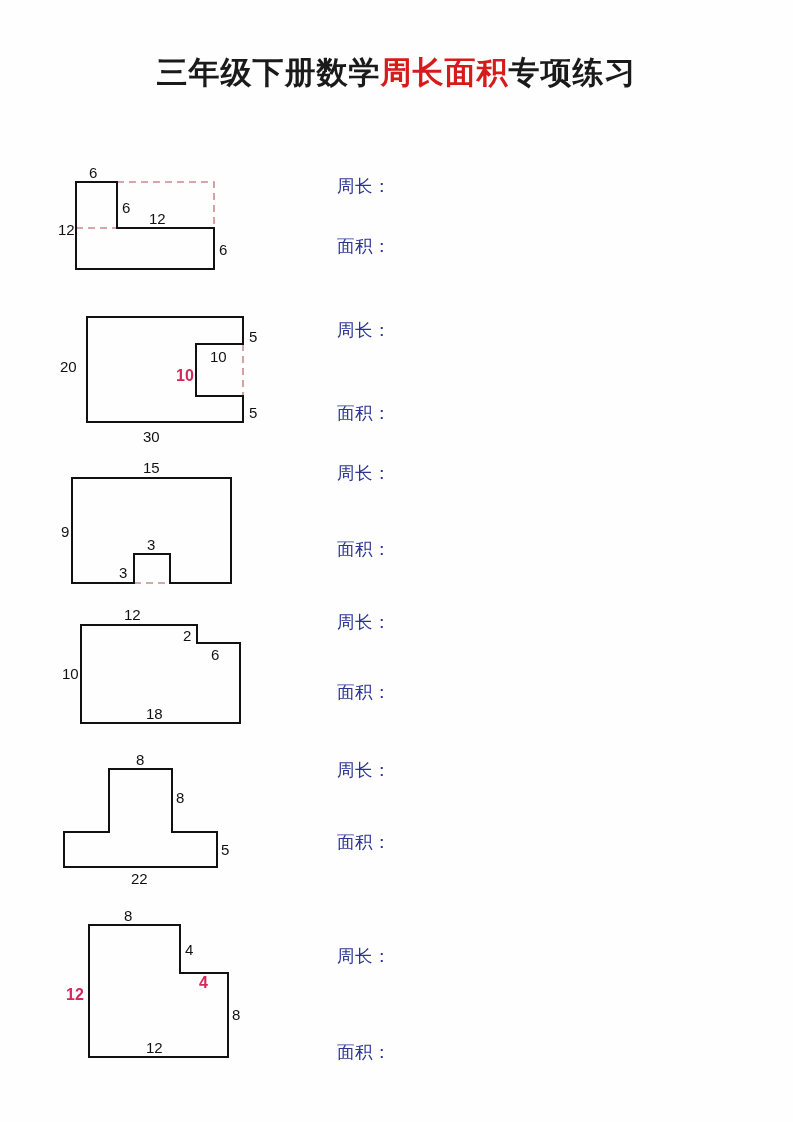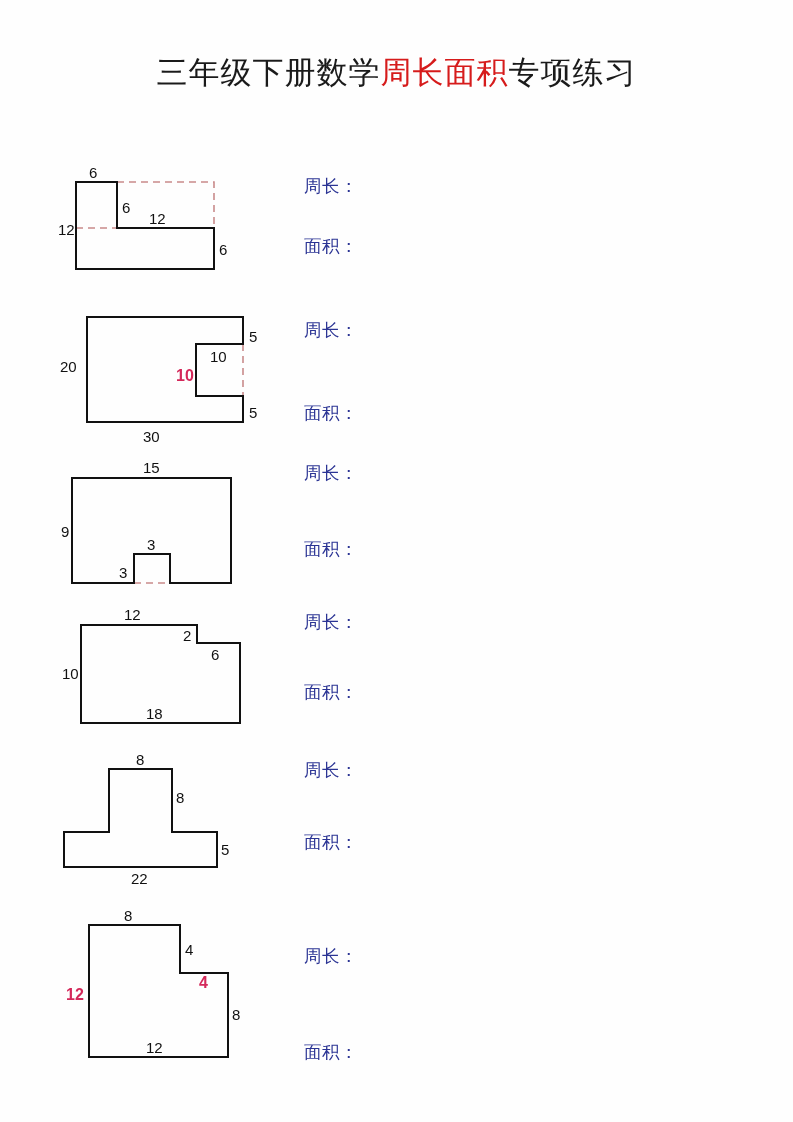--- a/index.html
+++ b/index.html
@@ -22,21 +22,21 @@
   }
 
   
   .title {
     position: absolute;
     top: 52px;
     left: 0;
     width: 793px;
     text-align: center;
     font-size: 31px;
-    font-weight: normal;
+    font-weight: bold;
     letter-spacing: 1px;
     color: #1a1a1a;
     white-space: nowrap;
   }
   .title .red {
     color: #d61b1b;
   }
   .subtitle {
     position: absolute;
     top: 128px;
@@ -49,20 +49,21 @@
   }
 
   
   .prompt {
     position: absolute;
     font-size: 17.5px;
     color: #2b3494;
     font-family: "Liberation Serif", "DejaVu Serif", serif;
     white-space: nowrap;
     letter-spacing: 0.5px;
+    margin-left: 33px;
   }
 
   
   .fig {
     position: absolute;
   }
   .fig svg {
     display: block;
     overflow: visible;
   }

